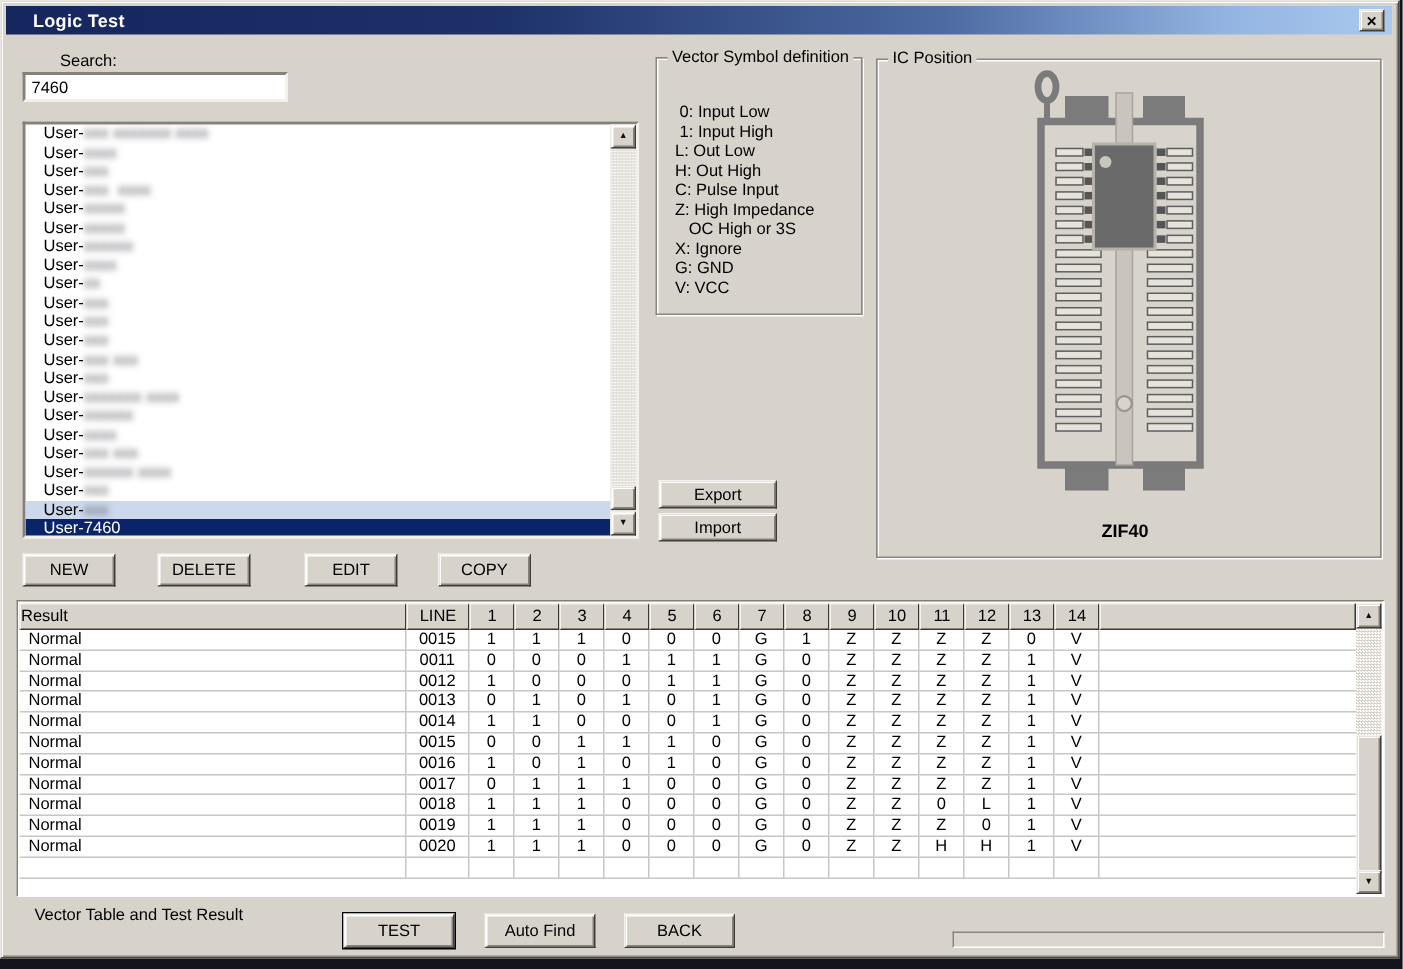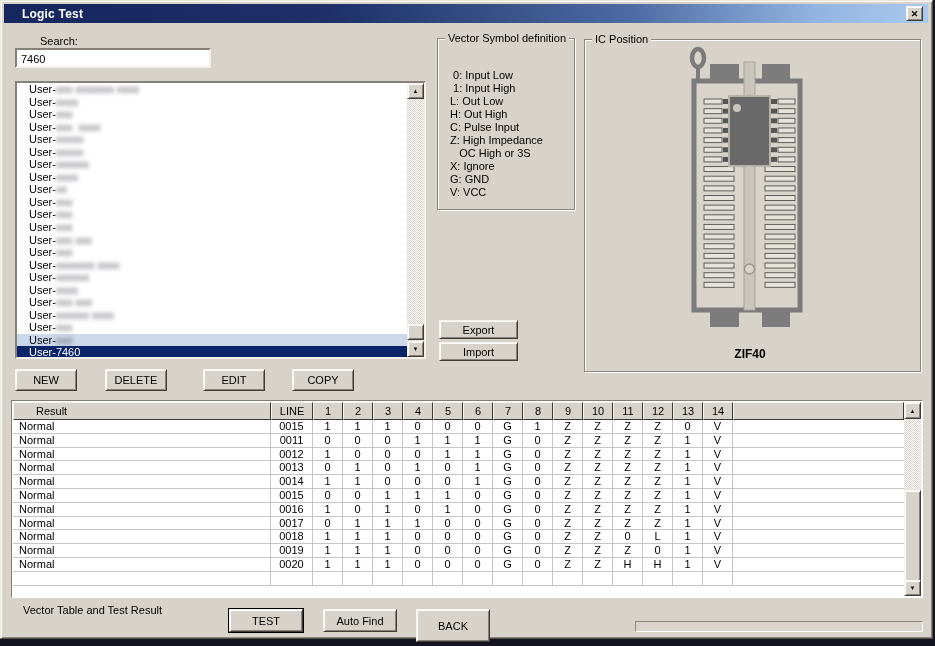--- a/index.html
+++ b/index.html
@@ -23,21 +23,21 @@
   .title-text { color:#fff; font-weight:bold; font-size:12px; letter-spacing:0.2px; }
   .close-btn {
     position:absolute; left:905px; top:5px; width:17px; height:15px;
     background:#d7d3ca; border:1px solid; border-color:#f6f3ec #403d38 #403d38 #f6f3ec;
     box-shadow: inset 1px 1px 0 #fff, inset -1px -1px 0 #86827a;
     display:flex; align-items:center; justify-content:center;
     font-size:9px; font-weight:bold; cursor:default;
   }
   .lbl { position:absolute; font-size:11px; white-space:nowrap; }
   .search-input {
-    position:absolute; left:14px; top:47px; width:196px; height:20px;
+    position:absolute; left:14px; top:47px; width:177px; height:20px;
     background:#fff; font-size:11px; font-family:"Liberation Sans",sans-serif;
     padding:2px 4px 0 4px;
     border:2px solid; border-color:#86827a #f3f0e9 #f3f0e9 #86827a; outline:none;
   }
   .listbox {
     position:absolute; left:14px; top:80px; width:411px; height:278px;
     background:#fff;
     border:2px solid; border-color:#86827a #f3f0e9 #f3f0e9 #86827a;
   }
   .list-inner { position:absolute; left:0; top:0; right:17px; bottom:0; overflow:hidden; }
@@ -105,21 +105,21 @@
   .vt-header { position:absolute; left:1px; top:1px; right:18px; height:18px; display:flex; background:#d7d3ca; }
   .hcell {
     border:1px solid; border-color:#f6f3ec #3a3833 #3a3833 #f6f3ec;
     background:#d7d3ca; font-size:11px;
     display:flex; align-items:center; justify-content:center; overflow:hidden;
   }
   .c-result { width:258px; flex:none; }
   .c-line   { width:42px;  flex:none; }
   .c-pin    { width:30px;  flex:none; }
   .c-fill   { flex:1; }
-  .hcell.c-result { justify-content:flex-start; padding-left:22px; }
+  .hcell.c-result { justify-content:flex-start; padding-left:0; }
   .vt-body { position:absolute; left:1px; top:19px; right:18px; bottom:1px; overflow:hidden; }
   .vrow { display:flex; height:13.8px; }
   .cell {
     border-right:1px solid #c6c6c3; border-bottom:1px solid #c6c6c3;
     font-size:11px; line-height:12.3px; overflow:hidden; white-space:nowrap;
   }
   .cell.c-result { padding-left:6px; }
   .cell.num { text-align:center; }
   .cell.c-fill { border-right:none; }
   .vt-sb { top:1px; right:1px; bottom:1px; }
@@ -525,16 +525,16 @@
     <div class="sbv vt-sb" style="top:1px; right:1px; bottom:1px;">
       <div class="sb-btn" style="top:0; height:17px;">▲</div>
       <div class="sb-thumb" style="top:88px; height:92px;"></div>
       <div class="sb-btn" style="bottom:0; height:16px;">▼</div>
     </div>
   </div>
 
   <div class="lbl" style="left:22px; top:603px;">Vector Table and Test Result</div>
   <div class="btn btn-default" style="left:228px; top:608px; width:74px; height:23px;">TEST</div>
   <div class="btn" style="left:322px; top:608px; width:74px; height:23px;">Auto Find</div>
-  <div class="btn" style="left:415px; top:608px; width:74px; height:33px;">BACK</div>
+  <div class="btn" style="left:415px; top:608px; width:74px; height:23px;">BACK</div>
   <div class="progress"></div>
 
 </div>
 
 </body></html>

